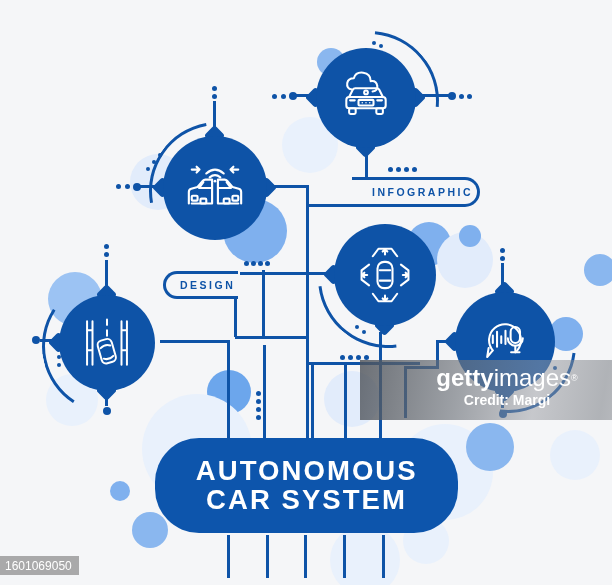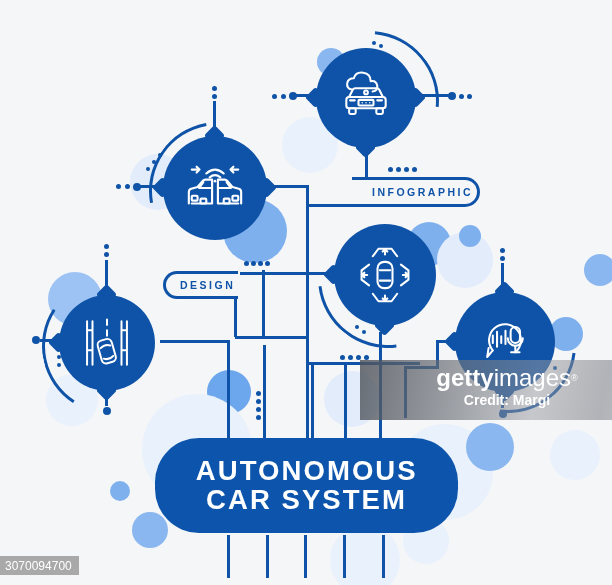--- a/index.html
+++ b/index.html
@@ -263,16 +263,16 @@
   <div class="titleblob">
     <div class="t">AUTONOMOUS</div>
     <div class="t">CAR SYSTEM</div>
   </div>
 
   <div class="wmbar">
     <div class="wm-brand"><span class="b">getty</span><span>images</span><span class="r">®</span></div>
     <div class="wm-credit">Credit: Margi</div>
   </div>
   <div class="idbar">
-    <span>3070094700</span>
+    <span>1601069050</span>
   </div>
 
 </div>
 
 </body></html>

